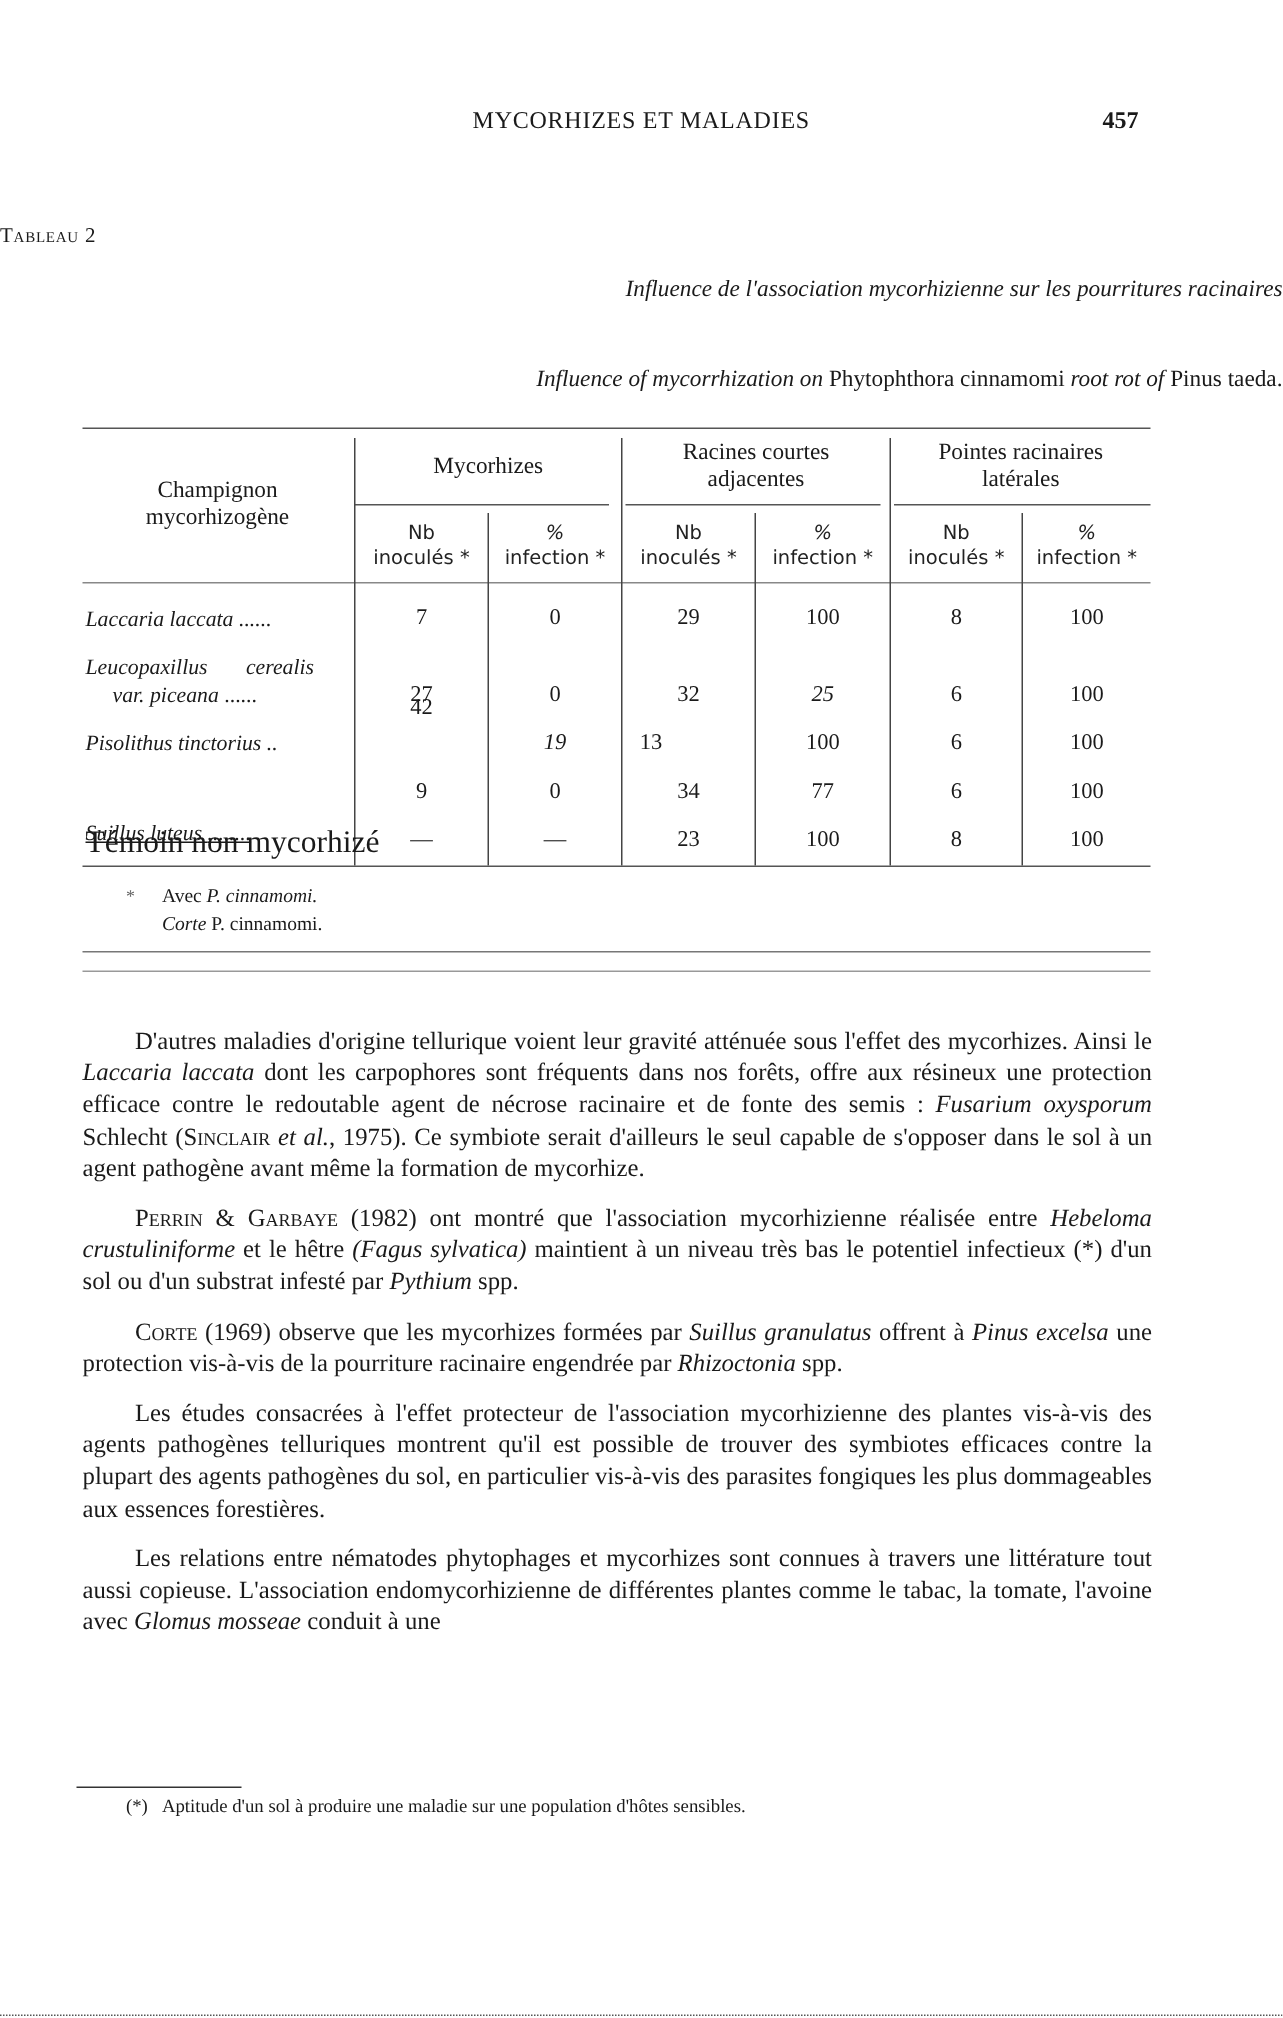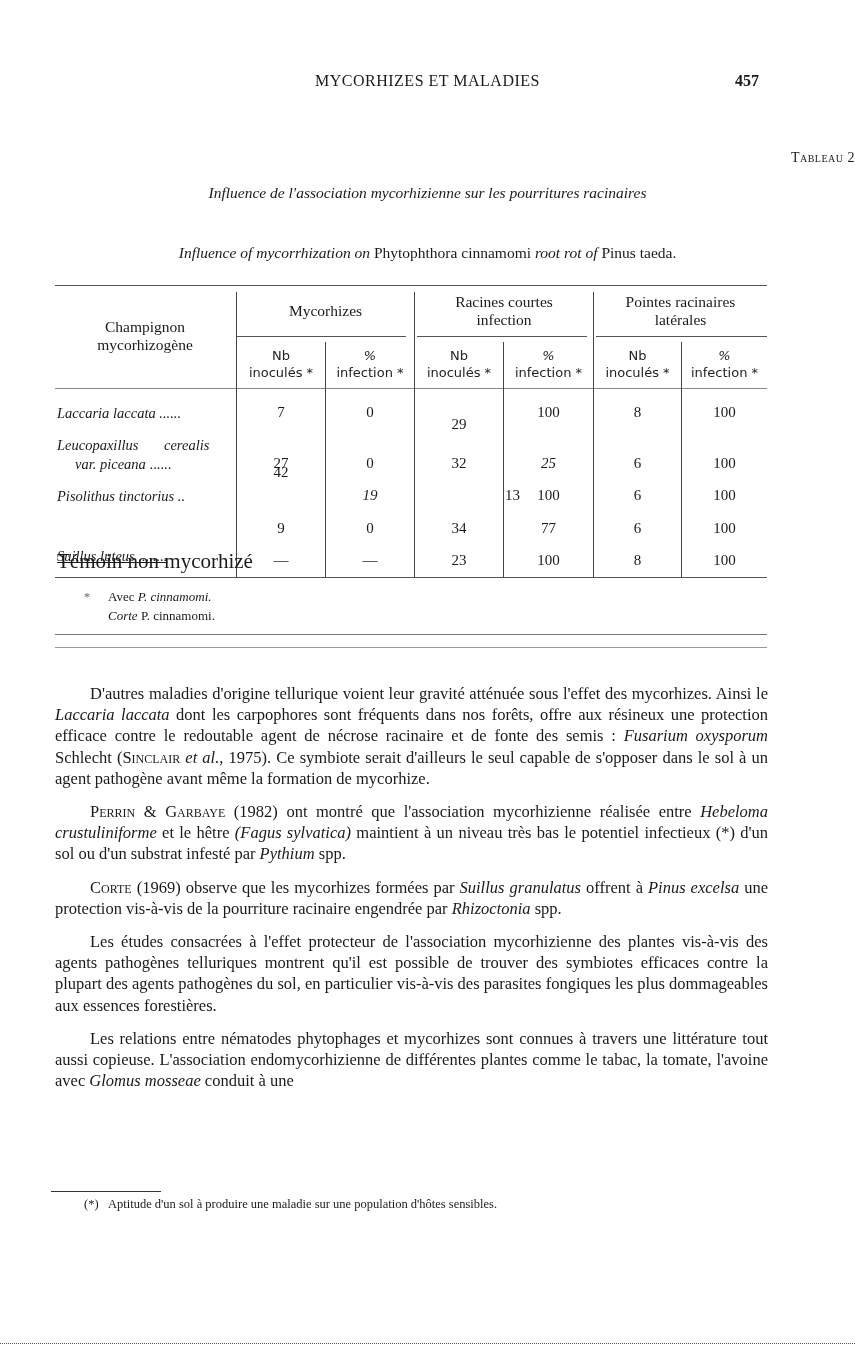--- a/index.html
+++ b/index.html
@@ -1,22 +1,22 @@
 <!DOCTYPE html>
 <html><head>
 <meta charset="utf-8">
 <style>
   html, body { margin: 0; padding: 0; background: #ffffff; }
   body { width: 855px; height: 1345px; position: relative; overflow: hidden;
          font-family: "Liberation Serif", "DejaVu Serif", serif; color: #1a1a1a; }
   .abs { position: absolute; }
   .running-head { top: 72px; left: 0; width: 855px; text-align: center; font-size: 16px; letter-spacing: 0.5px; }
   .page-num { top: 72px; left: 735px; font-size: 16px; font-weight: bold; }
-  .tab-title { top: 150px; left: 0; width: 855px; text-align: right; font-size: 14px; font-variant: small-caps; letter-spacing: 0.5px; }
-  .caption { left: 0; width: 855px; text-align: center; font-size: 15.5px; line-height: 19px; }
+  .tab-title { top: 150px; left: 0; width: 855px; text-align: left; font-size: 14px; font-variant: small-caps; letter-spacing: 0.5px; }
+  .caption { left: 0; width: 855px; text-align: right; font-size: 15.5px; line-height: 19px; }
   .cap1 { top: 183px; }
   .cap-en { top: 243px; }
   .it { font-style: italic; }
   .sc { font-variant: small-caps; }
   .hline { position: absolute; height: 0; border-top: 1px solid #555; }
   .vline { position: absolute; width: 0; border-left: 1px solid #444; }
   .cell { position: absolute; text-align: center; font-size: 15px; line-height: 18px; }
   .hdr { font-family: "DejaVu Sans", sans-serif; font-size: 13px; line-height: 17px; color: #222; }
   .hdr-serif { font-size: 15.5px; line-height: 18px; }
   .rowname { position: absolute; left: 57px; width: 178px; font-size: 14.5px; line-height: 18px; white-space: nowrap; }
@@ -58,21 +58,21 @@
   <div class="vline" style="left:681px; top:342px; height:235px;"></div>
 
   <div class="cell hdr-serif" style="left:55px; width:180px; top:318px;">
     <div>Champignon</div>
     <div>mycorhizogène</div>
   </div>
 
   <div class="cell hdr-serif" style="left:237px; width:177px; top:302px;">Mycorhizes</div>
   <div class="cell hdr-serif" style="left:415px; width:178px; top:293px;">
     <div>Racines courtes</div>
-    <div>infection</div>
+    <div>adjacentes</div>
   </div>
   <div class="cell hdr-serif" style="left:594px; width:173px; top:293px;">
     <div>Pointes racinaires</div>
     <div>latérales</div>
   </div>
 
   <div class="cell hdr" style="left:237px; width:88px; top:347px;">
       <div>Nb</div>
       <div>inoculés *</div>
     </div>
@@ -105,35 +105,35 @@
   <div class="rowname it" style="top:487px;"><span>Pisolithus tinctorius</span> <span>..</span></div>
 
   <div class="rowname it" style="top:547px;text-decoration:underline;"><span>Suillus luteus</span> <span>........</span></div>
 
   <div class="rowname" style="top:552px; font-size:21px;"><span>Témoin non mycorhizé</span></div>
 
   <div id="values"></div>
 
   <div class="num" style="top:404px; left:237px; width:88px;">7</div>
   <div class="num" style="top:404px; left:326px; width:88px;">0</div>
-  <div class="num" style="top:404px; left:415px; width:88px;margin-top:12px;">29</div>
+  <div class="num" style="top:404px; left:415px; width:88px;">29</div>
   <div class="num" style="top:404px; left:504px; width:89px;">100</div>
   <div class="num" style="top:404px; left:594px; width:87px;">8</div>
   <div class="num" style="top:404px; left:682px; width:85px;">100</div>
 
   <div class="num" style="top:455px; left:237px; width:88px;">27</div>
   <div class="num" style="top:455px; left:326px; width:88px;">0</div>
   <div class="num" style="top:455px; left:415px; width:88px;">32</div>
   <div class="num it" style="top:455px; left:504px; width:89px;">25</div>
   <div class="num" style="top:455px; left:594px; width:87px;">6</div>
   <div class="num" style="top:455px; left:682px; width:85px;">100</div>
 
   <div class="num" style="top:464px; left:237px; width:88px;">42</div>
   <div class="num it" style="top:487px; left:326px; width:88px;">19</div>
-  <div class="num" style="top:487px; left:432px; width:88px;text-align:right;">13</div>
+  <div class="num" style="top:487px; left:390px; width:88px;">13</div>
   <div class="num" style="top:487px; left:504px; width:89px;">100</div>
   <div class="num" style="top:487px; left:594px; width:87px;">6</div>
   <div class="num" style="top:487px; left:682px; width:85px;">100</div>
 
   <div class="num" style="top:520px; left:237px; width:88px;">9</div>
   <div class="num" style="top:520px; left:326px; width:88px;">0</div>
   <div class="num" style="top:520px; left:415px; width:88px;">34</div>
   <div class="num" style="top:520px; left:504px; width:89px;">77</div>
   <div class="num" style="top:520px; left:594px; width:87px;">6</div>
   <div class="num" style="top:520px; left:682px; width:85px;">100</div>

